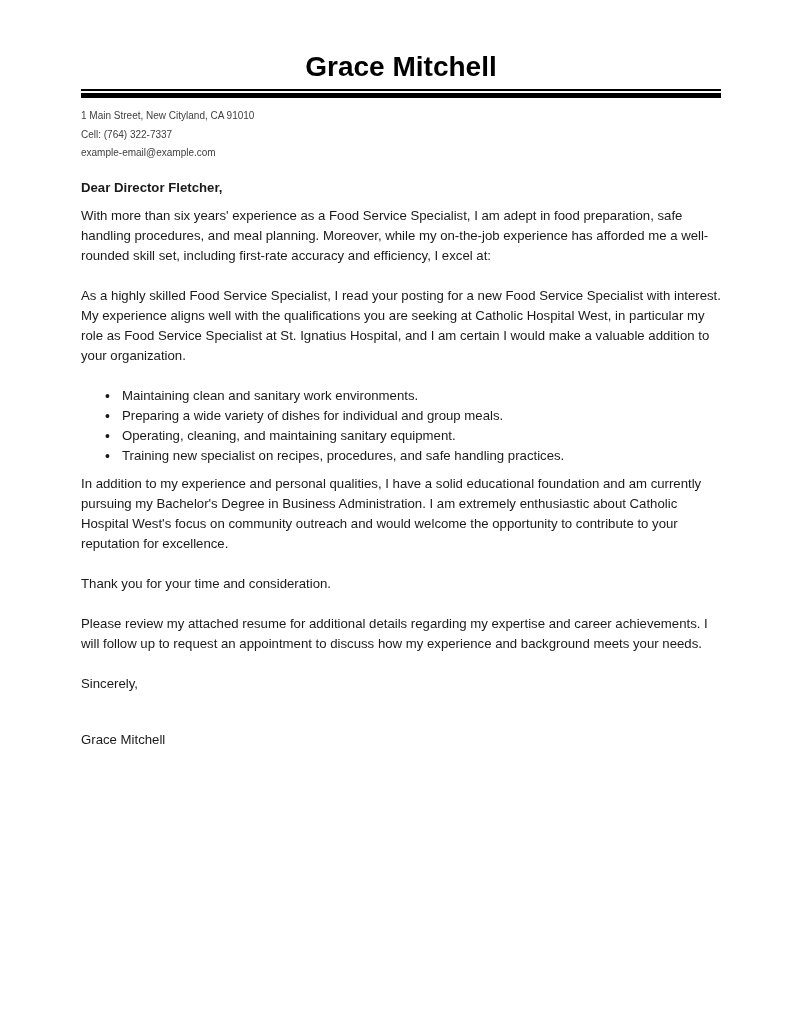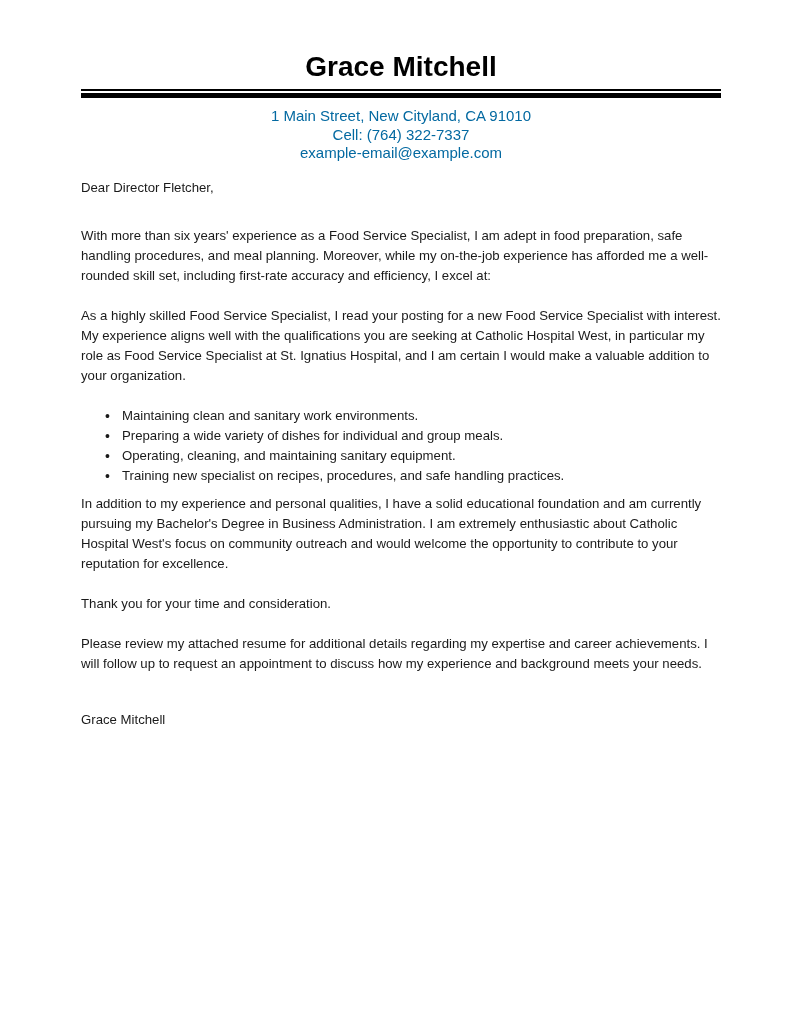--- a/index.html
+++ b/index.html
@@ -45,35 +45,35 @@
   .rule-gap {
     height: 2px;
     background: #ffffff;
   }
   .rule-thick {
     height: 5px;
     background: #000000;
   }
   .contact {
     margin-top: 9px;
-    text-align: center;
-    font-size: 15px;
+    font-size: 10px;
     line-height: 18.5px;
-    color: #0369a1;
+    color: #404040;
   }
   .letter {
     margin-top: 15px;
     font-size: 13.2px;
     line-height: 20px;
   }
   .letter p {
     margin: 0 0 20px 0;
   }
   p.salutation {
-    margin-bottom: 28px;
+    margin-bottom: 8px;
+    font-weight: bold;
   }
   ul.skills {
     margin: 0 0 8px 0;
     padding: 0 0 0 41px;
     list-style: none;
   }
   ul.skills li {
     position: relative;
     line-height: 20px;
   }
@@ -126,18 +126,19 @@
         <li>Operating, cleaning, and maintaining sanitary equipment.</li>
         <li>Training new specialist on recipes, procedures, and safe handling practices.</li>
       </ul>
 
       <p>In addition to my experience and personal qualities, I have a solid educational foundation and am currently pursuing my Bachelor's Degree in Business Administration. I am extremely enthusiastic about Catholic Hospital West's focus on community outreach and would welcome the opportunity to contribute to your reputation for excellence.</p>
 
       <p>Thank you for your time and consideration.</p>
 
       <p>Please review my attached resume for additional details regarding my expertise and career achievements. I will follow up to request an appointment to discuss how my experience and background meets your needs.</p>
 
+      <p class="closing">Sincerely,</p>
 
       <p class="signature">Grace Mitchell</p>
     </main>
 
   </div>
 </div>
 
 </body></html>

